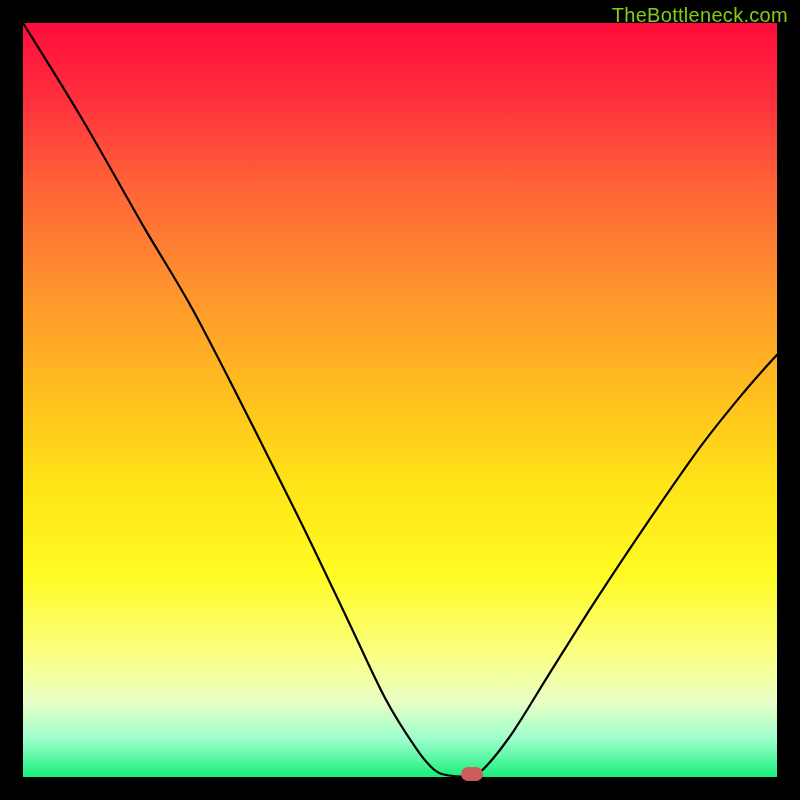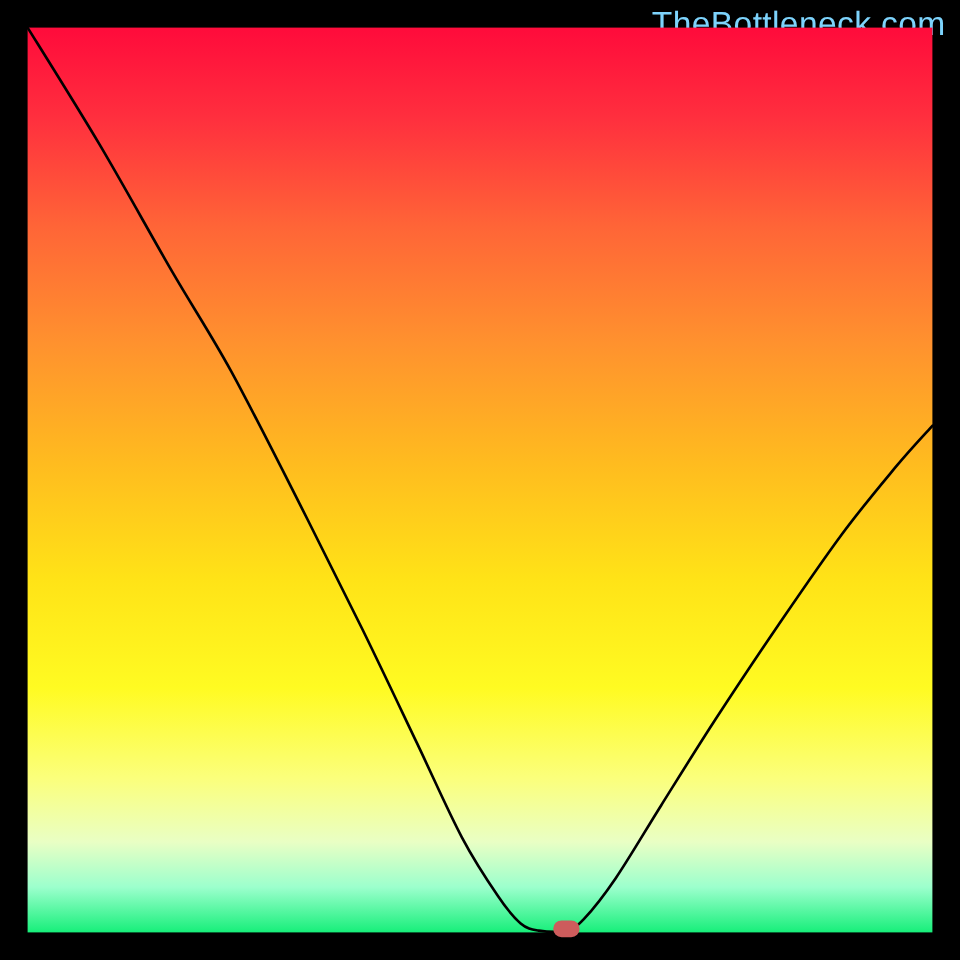--- a/index.html
+++ b/index.html
@@ -7,23 +7,23 @@
   .frame {
     position: relative;
     width: 800px;
     height: 800px;
     background: #000;
   }
   .watermark {
     position: absolute;
     top: 4px;
     right: 12px;
-    color: #7dd3fc;
+    color: #84cc16;
     font-family: Arial, Helvetica, sans-serif;
-    font-size: 28px;
+    font-size: 20px;
     letter-spacing: 0.3px;
     user-select: none;
   }
   .plot {
     position: absolute;
     left: 23px;
     top: 23px;
     width: 754px;
     height: 754px;
     background: linear-gradient(

